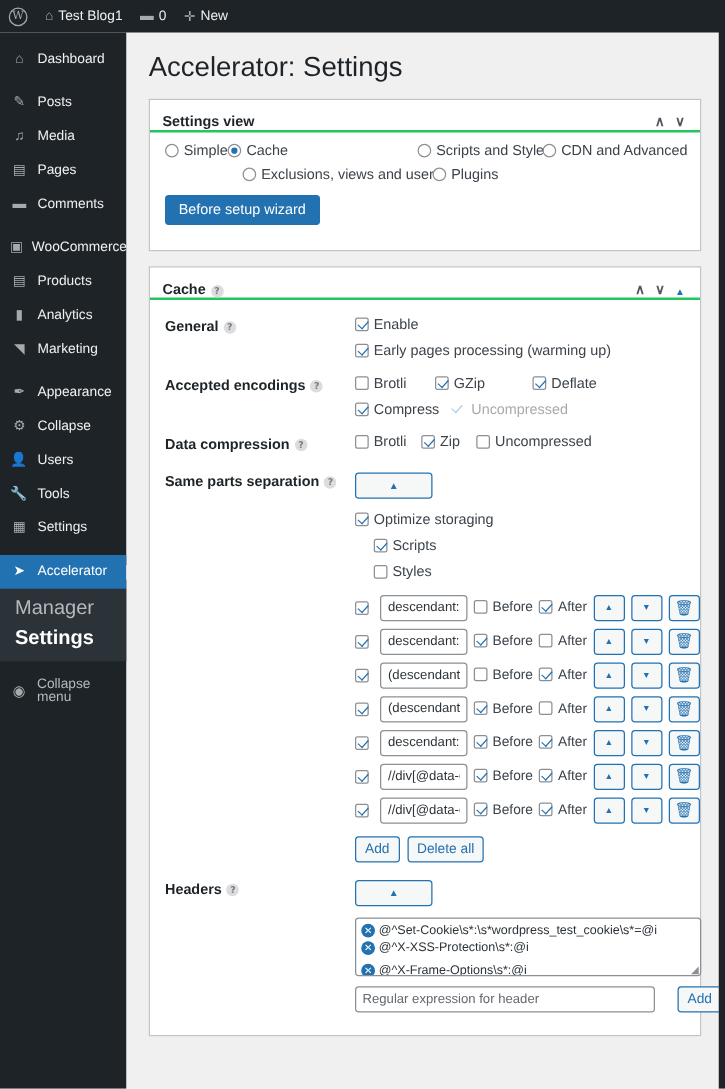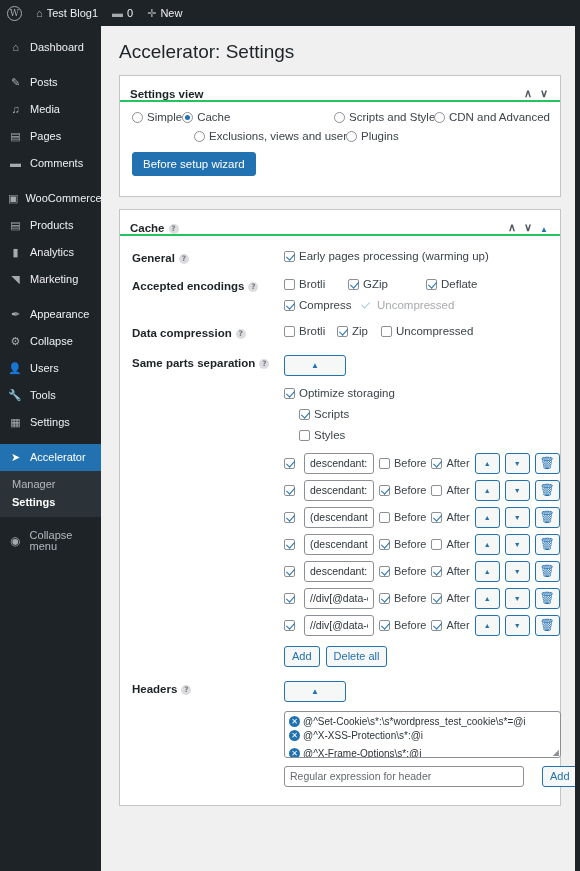--- a/index.html
+++ b/index.html
@@ -41,35 +41,35 @@
   .menu-item .mi-ico{ width:15px; text-align:center; color:#a7aaad; font-size:11px; }
   .menu-item.active{ background:#2271b1; color:#fff; position:relative; }
   .menu-item.active .mi-ico{ color:#fff; }
   .menu-item.active:after{
     content:""; position:absolute; right:-7px; top:8px;
     border-top:6px solid transparent; border-bottom:6px solid transparent;
     border-left:7px solid #f0f0f1;
   }
   .sep{ height:8px; }
   .submenu{ background:#2c3338; padding:4px 0 6px 0; }
-  .sub-item{ padding:3px 0 3px 12px; font-size:11px; color:#b4b9be; }
+  .sub-item{ padding:3px 0 3px 12px; font-size:16px; color:#b4b9be; }
   .sub-item.cur{ color:#fff; font-weight:bold; }
   .collapse-row{ margin-top:10px; }
   .collapse-row .mi-ico{ font-size:12px; }
   .collapse-row .lbl{ color:#b4b9be; }
 
   
   #content{
     position:absolute; top:26px; left:101px; width:474px; height:845px;
     background:#f0f0f1; overflow:hidden;
   }
   #rightedge{ position:absolute; top:0; right:0; width:5px; height:871px; background:#1d2327; z-index:40;}
 
   h1.page-title{
-    font-size:19px; font-weight:400; color:#1d2327;
+    font-size:22px; font-weight:400; color:#1d2327;
     margin:14px 14px 10px 18px; line-height:1.3;
   }
 
   .postbox{
     background:#fff; border:1px solid #c3c4c7; margin:0 14px 12px 18px;
   }
   .pb-head{
     display:flex; align-items:flex-end; height:26px;
     border-bottom:2px solid #22c55e; padding:0 8px 0 10px;
     font-size:11.5px; font-weight:bold; color:#1d2327;
@@ -307,20 +307,25 @@
 
     <div class="pb-body" style="padding:14px 10px 14px 12px;">
 
       <div class="row" style="margin-bottom:14px;">
         <div class="rowlabel">
           <span>General</span><span class="hint">?</span>
         </div>
         <div class="rowfields">
           <div class="fline">
             <label class="lab">
+              <span class="cbx on"></span><span>Enable</span>
+            </label>
+          </div>
+          <div class="fline">
+            <label class="lab">
               <span class="cbx on"></span><span>Early pages processing (warming up)</span>
             </label>
           </div>
         </div>
       </div>
 
       <div class="row" style="margin-bottom:14px;">
         <div class="rowlabel">
           <span>Accepted encodings</span><span class="hint">?</span>
         </div>

